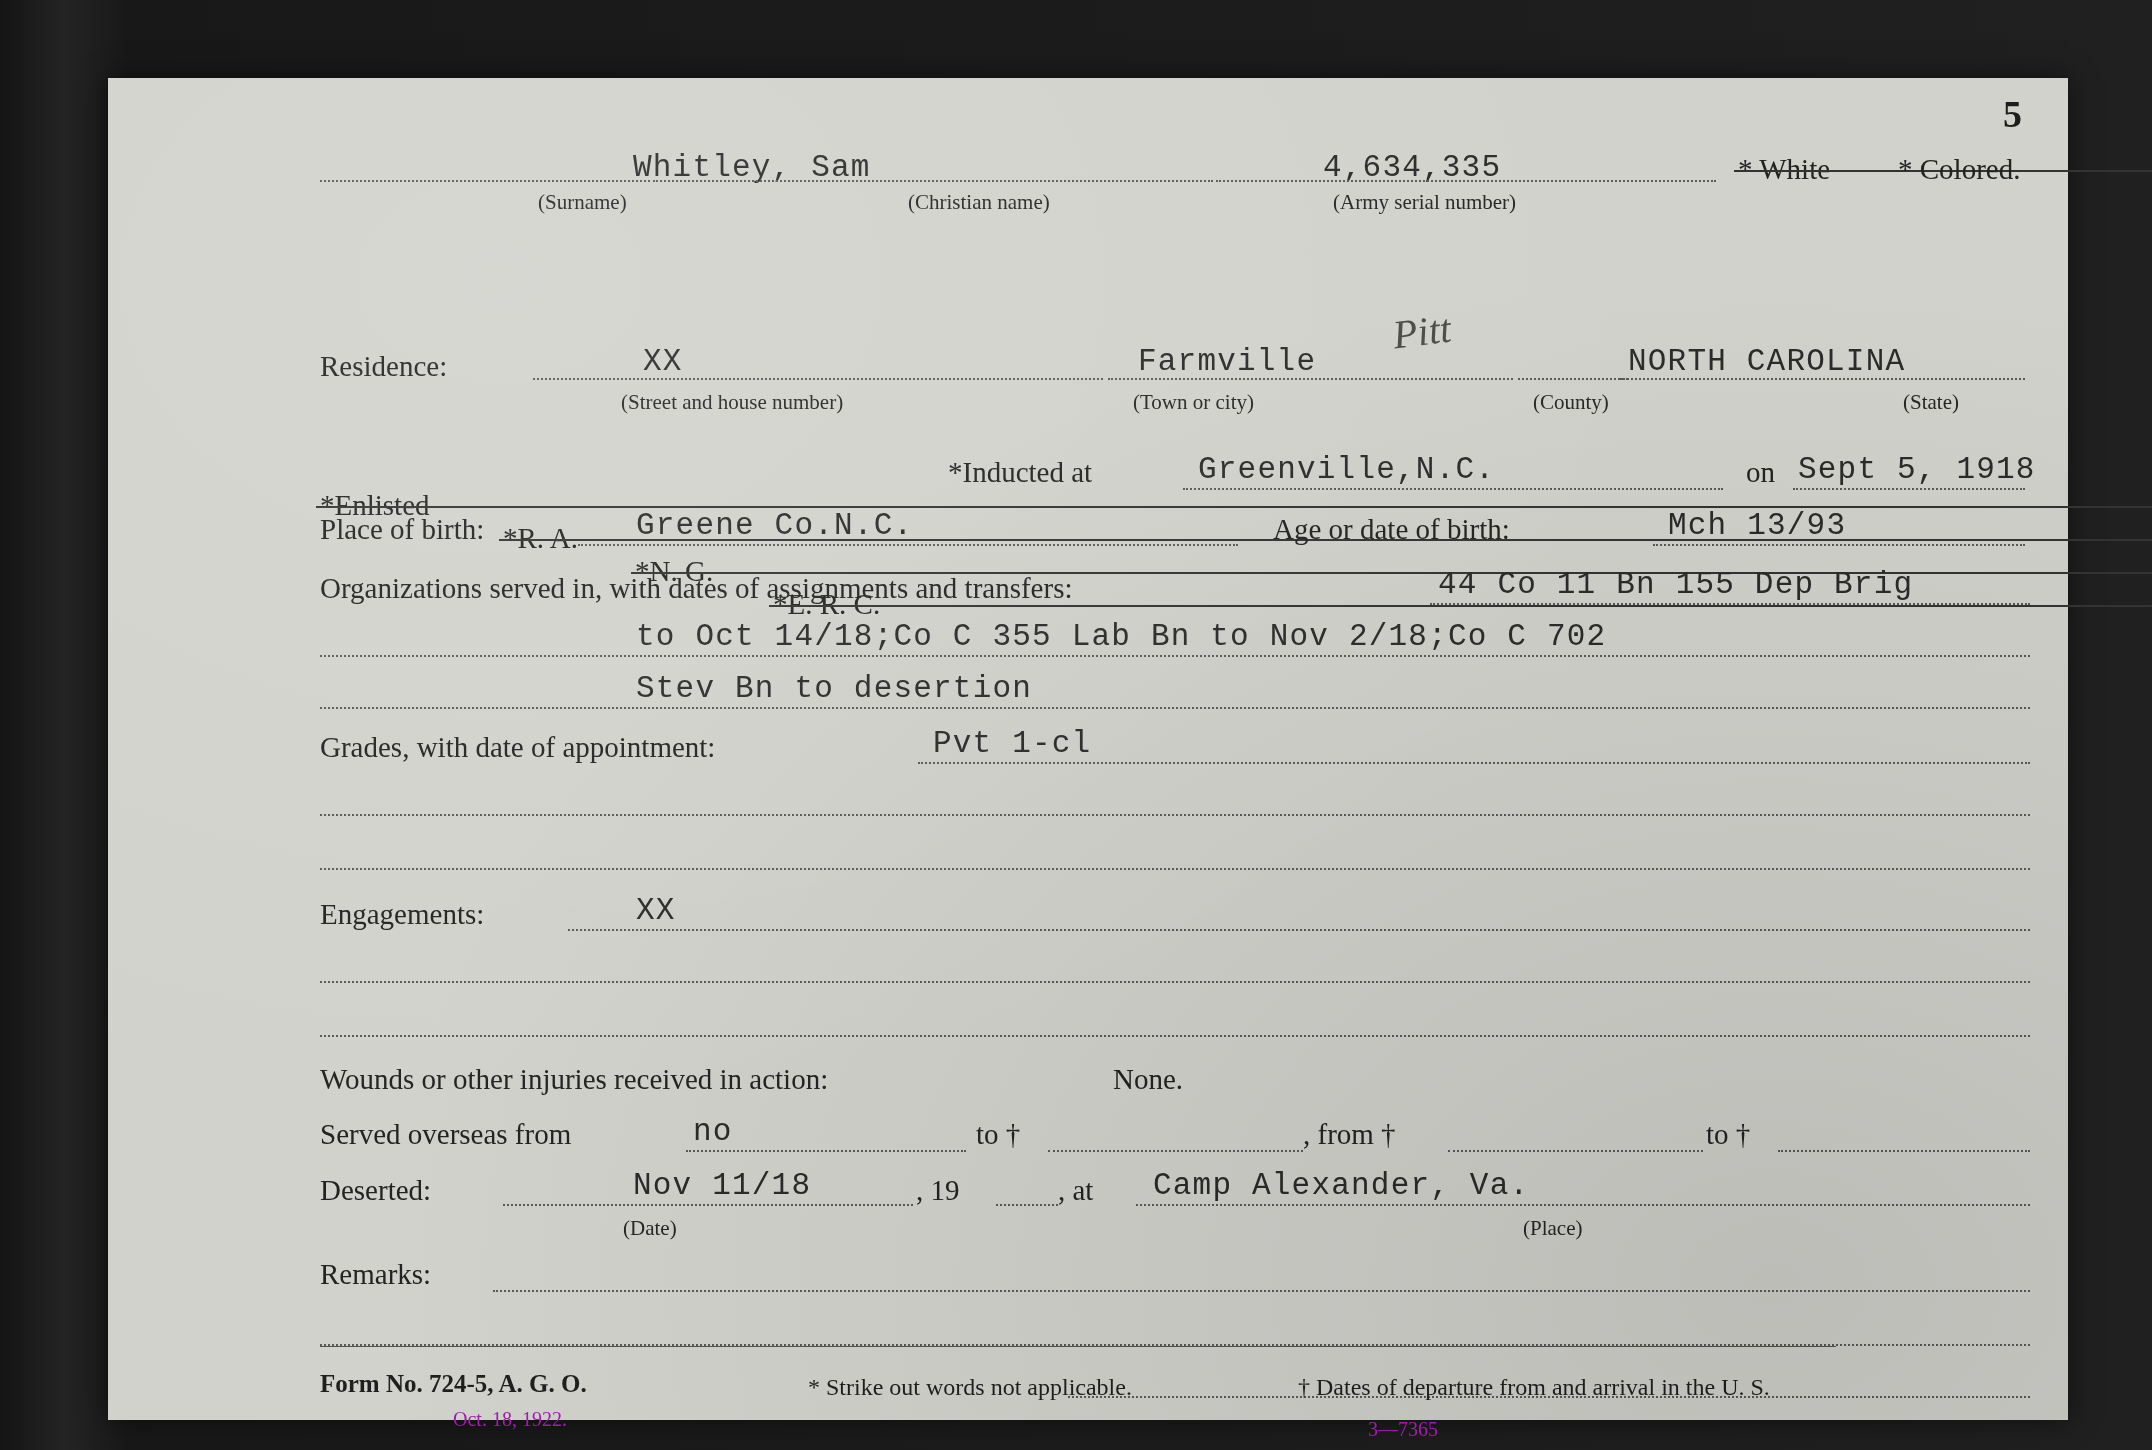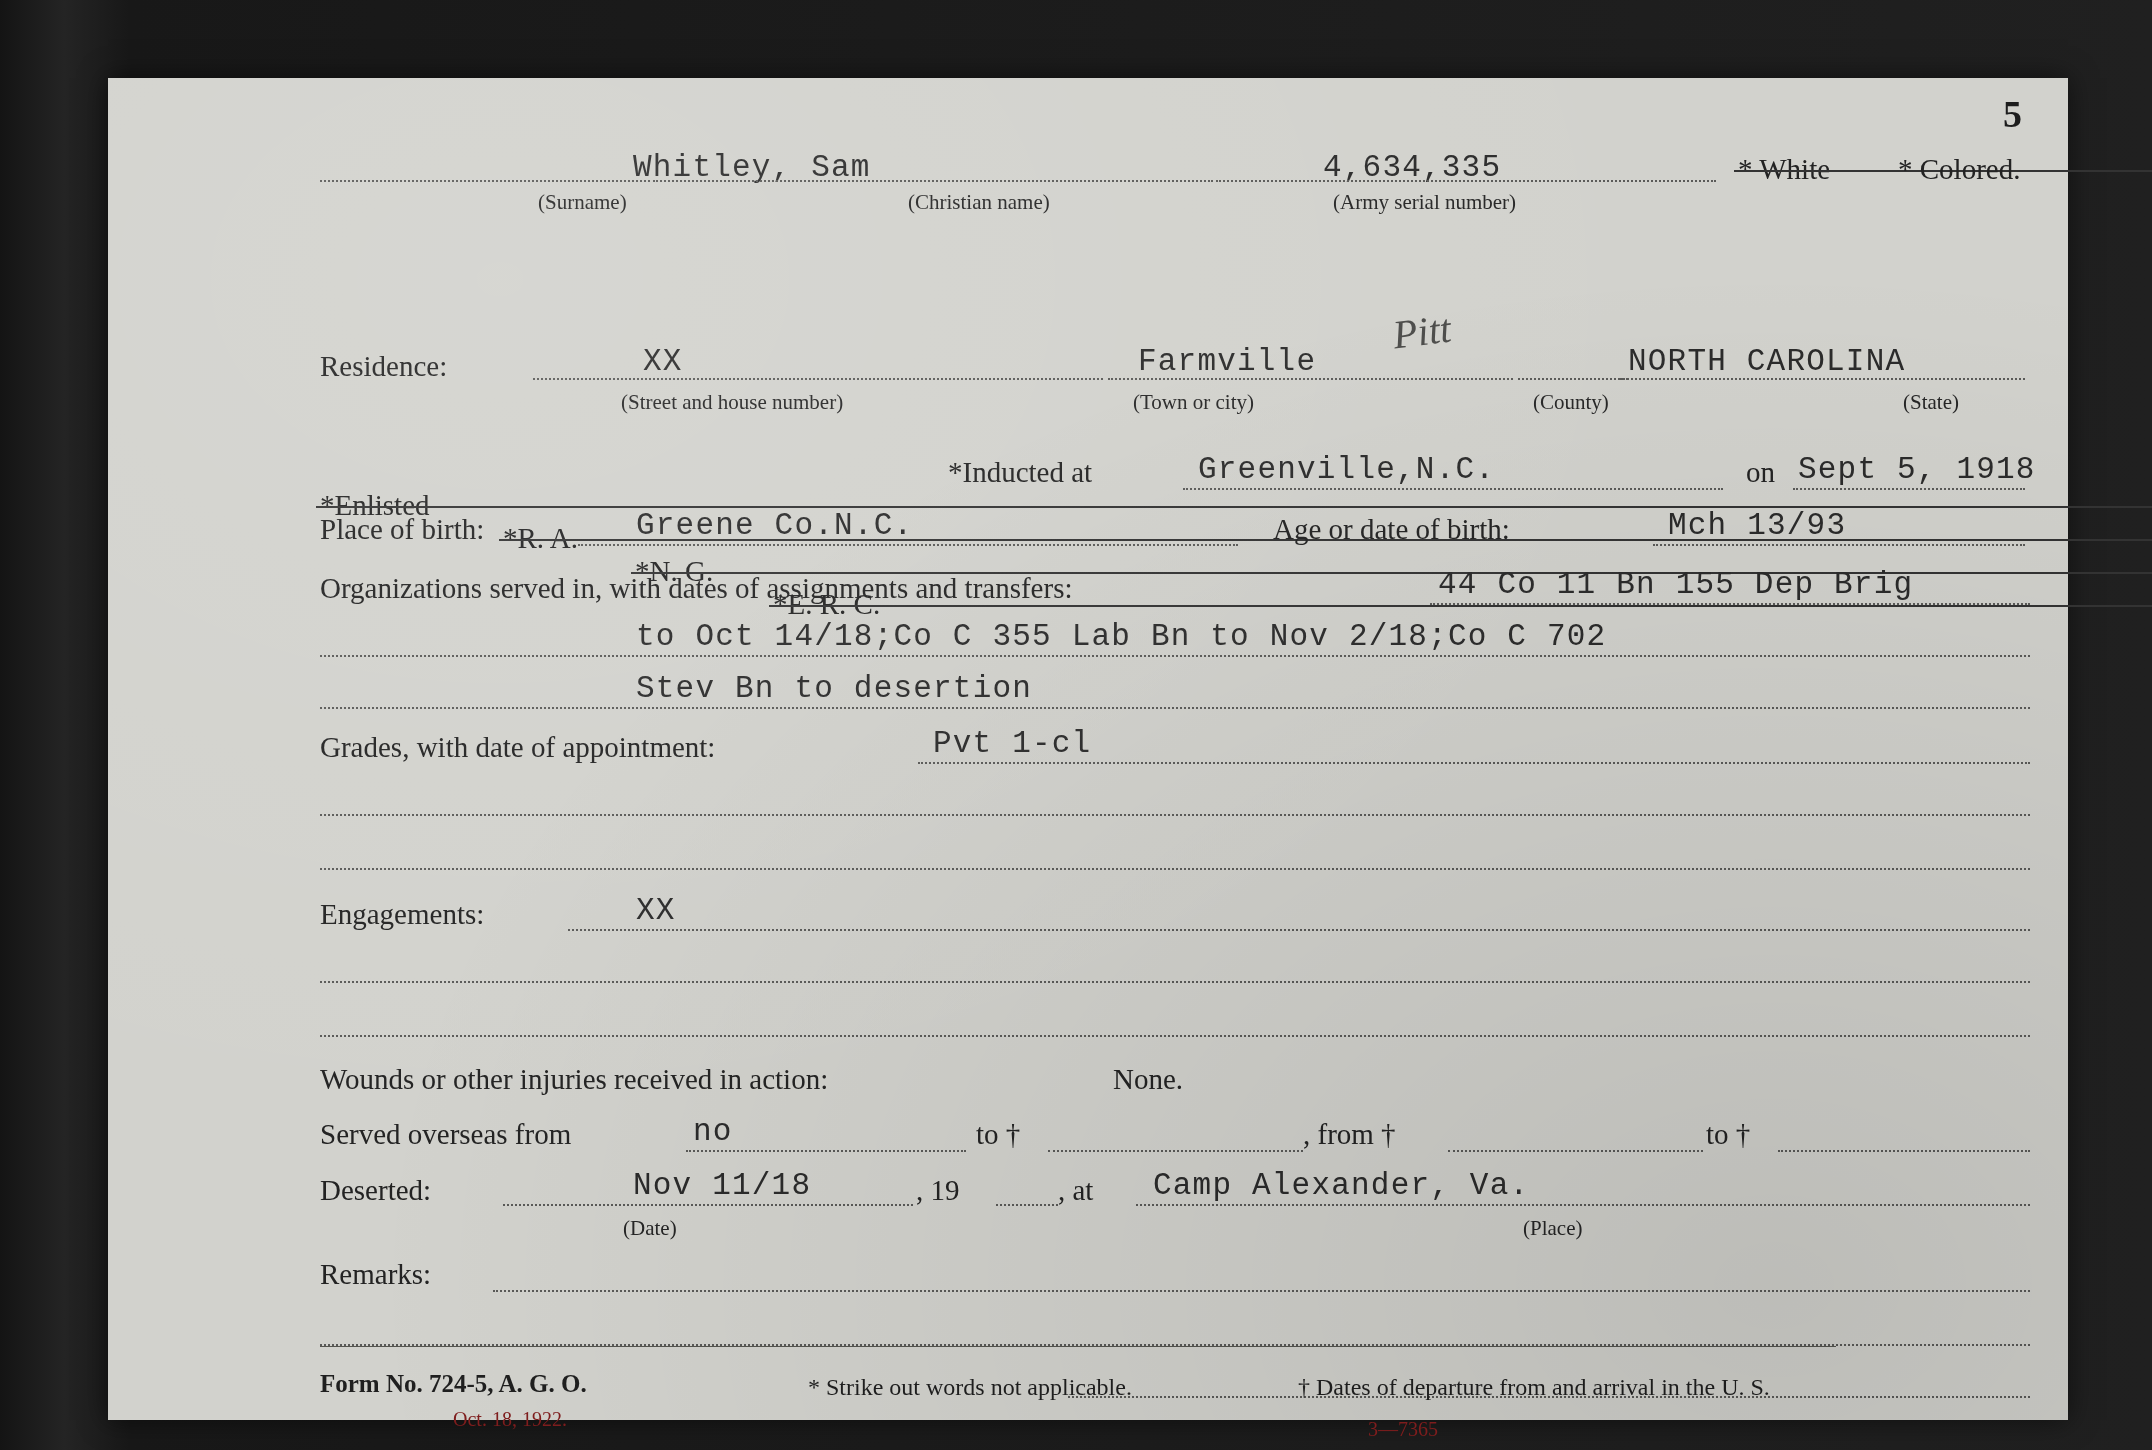--- a/index.html
+++ b/index.html
@@ -118,21 +118,21 @@
   }
   .footer-note {
     font-family: "Liberation Serif", serif;
     font-size: 24px;
     color: #1f1f1f;
     white-space: nowrap;
   }
   .formnum {
     font-family: "Liberation Serif", serif;
     font-size: 20px;
-    color: #7f1d1d;
+    color: #a21caf;
     white-space: nowrap;
   }
 </style>
 </head>
 <body>
 
 <div class="scan">
   <div class="card">
     <div class="inner">
 

